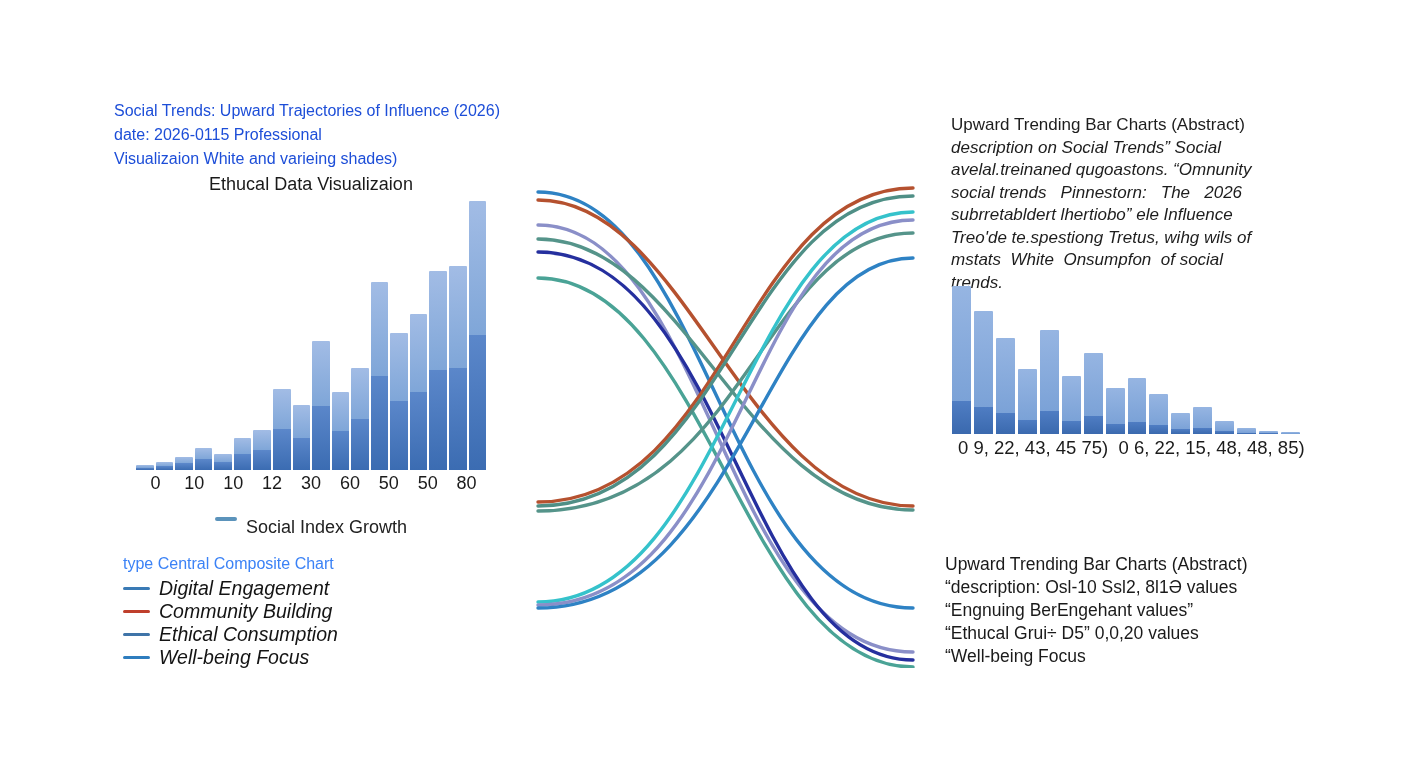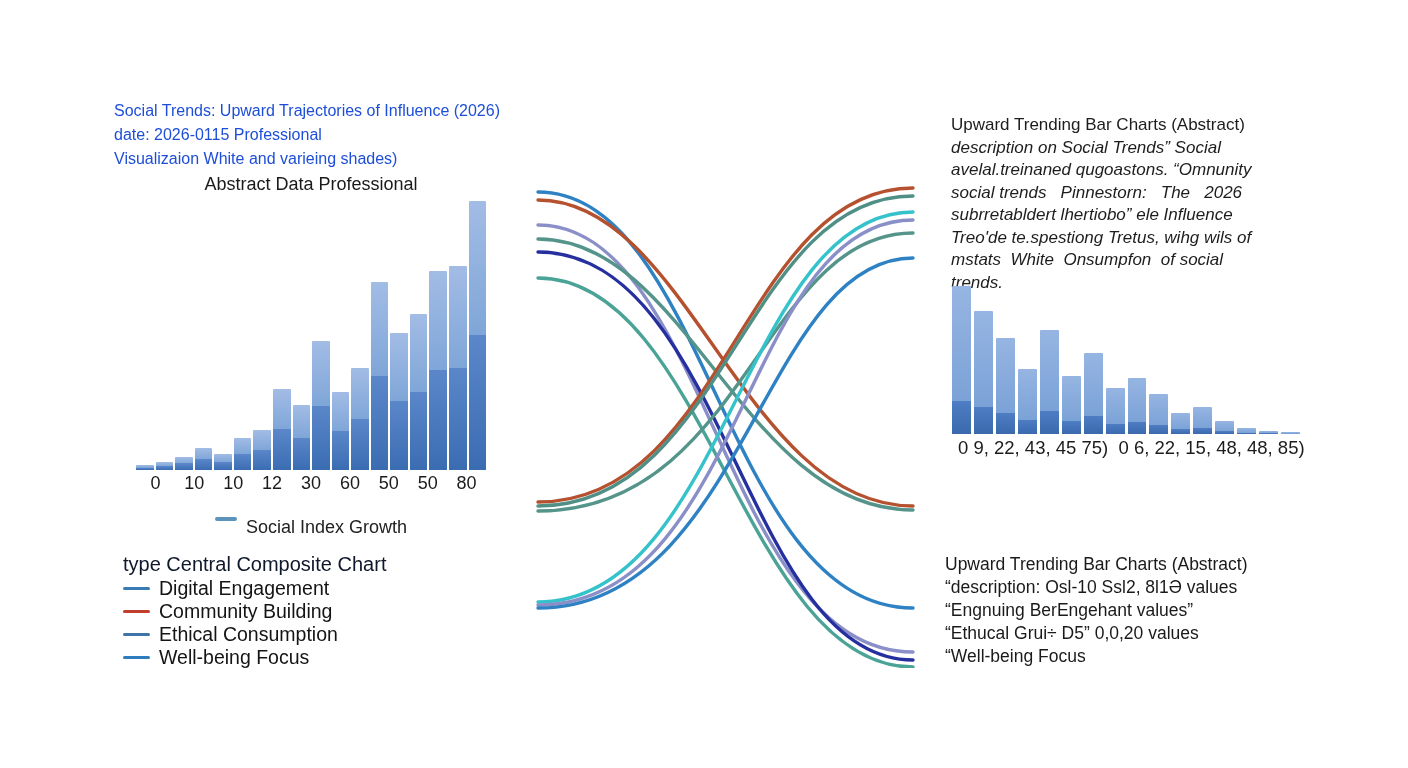--- a/index.html
+++ b/index.html
@@ -10,45 +10,45 @@
   
   .title-block{position:absolute;left:114px;top:99px;width:500px;font-size:16px;line-height:24px;color:#1d4ed8;}
   .chart-caption{position:absolute;left:136px;top:174px;width:350px;text-align:center;font-size:18px;color:#1a1a1a;}
   .left-bars{position:absolute;left:136px;top:200px;width:350px;height:270px;display:flex;align-items:flex-end;gap:2px;}
   .left-bars .bar{flex:1;border-radius:1px 1px 0 0;}
   .left-axis{position:absolute;left:136px;top:473px;width:350px;display:flex;font-size:18px;color:#1b1b1b;}
   .left-axis span{flex:1;text-align:center;}
   .legend1{position:absolute;left:136px;top:517px;width:350px;display:flex;align-items:flex-start;justify-content:center;gap:9px;font-size:18px;color:#222;}
   .line-swatch{display:inline-block;width:22px;height:3.5px;border-radius:2px;}
   .type-block{position:absolute;left:123px;top:551px;width:330px;}
-  .type-heading{font-size:20px;line-height:26px;color:#0f172a;}
+  .type-heading{font-size:16px;line-height:26px;color:#3b82f6;}
   .type-row{display:flex;align-items:center;gap:9px;height:23px;}
   .type-row .line-swatch{width:27px;}
-  .type-label{font-size:19.5px;color:#141414;}
+  .type-label{font-size:19.5px;color:#141414;font-style:italic;}
   
   .center-chart{position:absolute;left:535px;top:183px;width:380px;height:485px;}
   
   .right-top{position:absolute;left:951px;top:114px;width:330px;font-size:17px;line-height:22.5px;color:#1d1d1d;}
   .right-top .desc{font-style:italic;white-space:pre;}
   .right-bars{position:absolute;left:952px;top:284px;width:348px;height:150px;display:flex;align-items:flex-end;gap:3px;}
   .right-bars .bar{flex:1;border-radius:1px 1px 0 0;}
   .right-axis{position:absolute;left:952px;top:437px;width:348px;font-size:18.5px;color:#1b1b1b;white-space:pre;padding-left:6px;}
   .right-bottom{position:absolute;left:945px;top:553px;width:345px;font-size:17.5px;line-height:23px;color:#1a1a1a;}
 </style>
 </head>
 <body>
 
 <div class="canvas">
 
   <div class="title-block">
     <div>Social Trends: Upward Trajectories of Influence (2026)</div>
     <div>date: 2026-0115 Professional</div>
     <div>Visualizaion White and varieing shades)</div>
   </div>
-  <div class="chart-caption">Abstract Data Professional</div>
+  <div class="chart-caption">Ethucal Data Visualizaion</div>
 
   <div class="left-bars">
       <div class="bar" style="height: 5px; background: linear-gradient(rgb(162, 188, 229) 0%, rgb(127, 166, 216) 50%, rgb(91, 135, 202) 50%, rgb(59, 108, 178) 100%);"></div>
       <div class="bar" style="height: 8px; background: linear-gradient(rgb(162, 188, 229) 0%, rgb(127, 166, 216) 50%, rgb(91, 135, 202) 50%, rgb(59, 108, 178) 100%);"></div>
       <div class="bar" style="height: 13px; background: linear-gradient(rgb(162, 188, 229) 0%, rgb(127, 166, 216) 50%, rgb(91, 135, 202) 50%, rgb(59, 108, 178) 100%);"></div>
       <div class="bar" style="height: 22px; background: linear-gradient(rgb(162, 188, 229) 0%, rgb(127, 166, 216) 50%, rgb(91, 135, 202) 50%, rgb(59, 108, 178) 100%);"></div>
       <div class="bar" style="height: 16px; background: linear-gradient(rgb(162, 188, 229) 0%, rgb(127, 166, 216) 50%, rgb(91, 135, 202) 50%, rgb(59, 108, 178) 100%);"></div>
       <div class="bar" style="height: 32px; background: linear-gradient(rgb(162, 188, 229) 0%, rgb(127, 166, 216) 50%, rgb(91, 135, 202) 50%, rgb(59, 108, 178) 100%);"></div>
       <div class="bar" style="height: 40px; background: linear-gradient(rgb(162, 188, 229) 0%, rgb(127, 166, 216) 50%, rgb(91, 135, 202) 50%, rgb(59, 108, 178) 100%);"></div>
       <div class="bar" style="height: 81px; background: linear-gradient(rgb(162, 188, 229) 0%, rgb(127, 166, 216) 50%, rgb(91, 135, 202) 50%, rgb(59, 108, 178) 100%);"></div>

